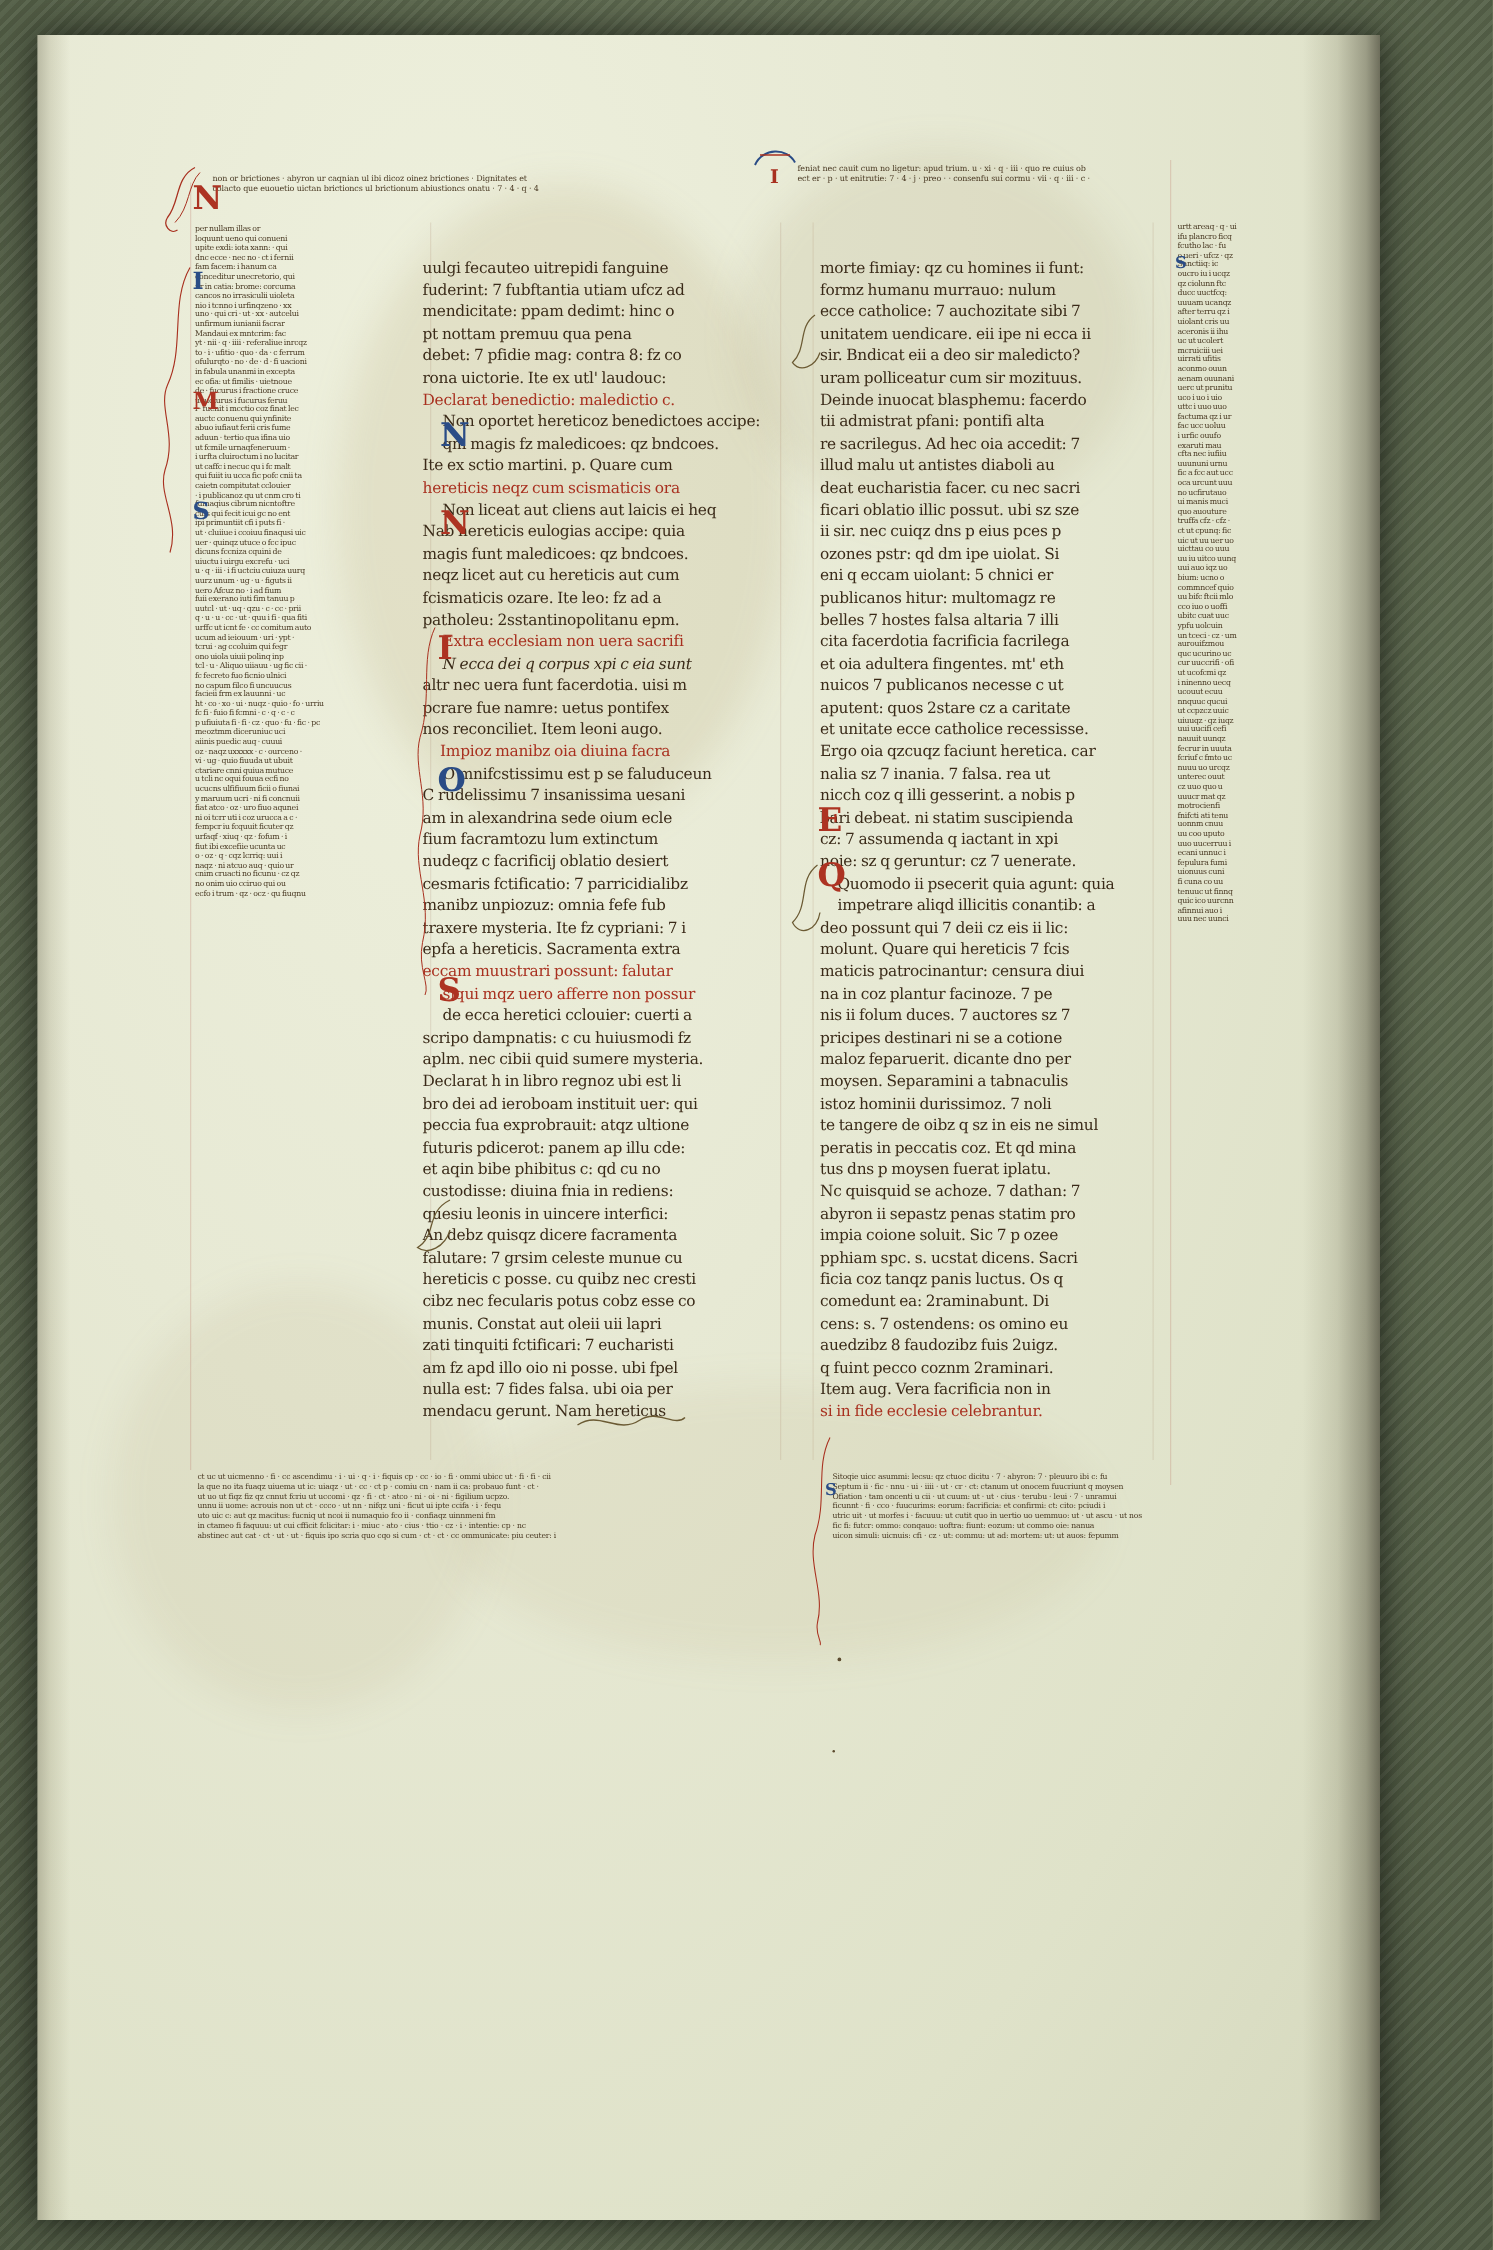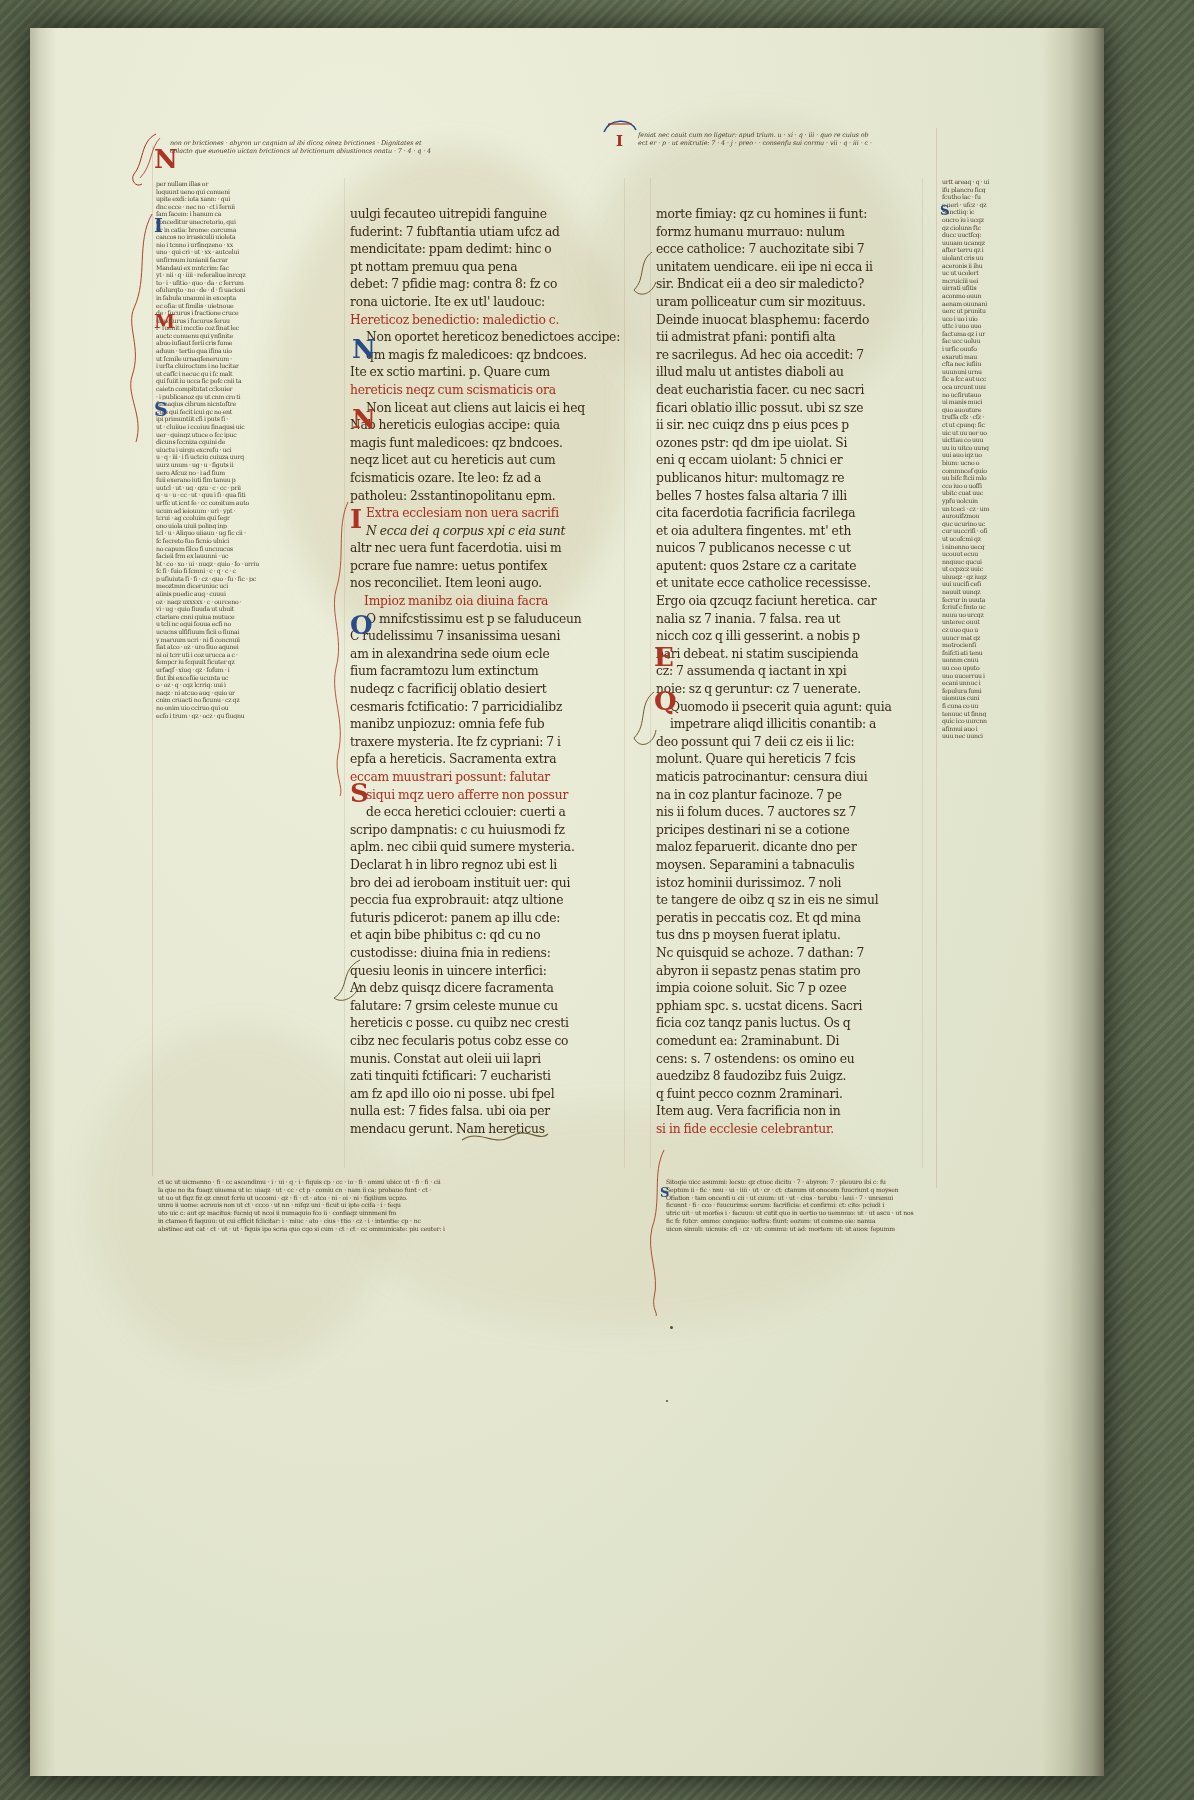--- a/index.html
+++ b/index.html
@@ -80,21 +80,20 @@
   .init.red{color:#ad3322;}
   .init.big{font-size:26px;}
   .init.med{font-size:19px;}
   .init.sm{font-size:13px;}
   
   .flour{position:absolute;pointer-events:none;}
   .vrule{position:absolute;background:rgba(150,90,70,0.13);width:1px;}
   .titleline{
     position:absolute;font-size:6.4px;line-height:7.8px;color:#4a3a24;
     letter-spacing:-0.1px;
-    font-style:italic;
   }
   .titleline .ln{display:block;white-space:nowrap;}
   .runhead{
     position:absolute;color:#a8301f;font-weight:bold;font-size:15px;
   }
 </style>
 </head>
 <body>
 
 <div id="desk"></div>
@@ -208,28 +207,28 @@
     <span class="ln">ecfo i trum · qz · ocz · qu fiuqnu</span>
   </div>
 
   <div class="init blue med" style="left:124px;top:188px;">I</div>
   <div class="init red med" style="left:124px;top:284px;">M</div>
   <div class="init blue med" style="left:124px;top:372px;">S</div>
   <svg class="flour" style="left:96px;top:180px;" width="34" height="240" viewBox="0 0 34 240">
     <path d="M26 6 C10 34, 22 70, 8 100 C0 118, 16 140, 6 168 C0 188, 18 208, 10 234" stroke="#a8301f" stroke-width="0.9" fill="none"></path>
   </svg>
 
-  <div class="col main" style="left:320px;top:178px;width:272px;">
+  <div class="col main" style="left:308px;top:178px;width:272px;">
     <span class="ln">uulgi fecauteo uitrepidi fanguine</span>
     <span class="ln">fuderint: 7 fubftantia utiam ufcz ad</span>
     <span class="ln">mendicitate: ppam dedimt: hinc o</span>
     <span class="ln">pt nottam premuu qua pena</span>
     <span class="ln">debet: 7 pfidie mag: contra 8: fz co</span>
     <span class="ln">rona uictorie. Ite ex utl' laudouc:</span>
-    <span class="ln rub">Hereticoz benedictio: maledictio c.</span>
+    <span class="ln rub">Declarat benedictio: maledictio c.</span>
     <span class="ln" style="padding-left:16px;">Non oportet hereticoz benedictoes accipe:</span>
     <span class="ln" style="padding-left:16px;">qm magis fz maledicoes: qz bndcoes.</span>
     <span class="ln">Ite ex sctio martini. p. Quare cum</span>
     <span class="ln rub">hereticis neqz cum scismaticis ora</span>
     <span class="ln" style="padding-left:16px;">Non liceat aut cliens aut laicis ei heq</span>
     <span class="ln">Nab hereticis eulogias accipe: quia</span>
     <span class="ln">magis funt maledicoes: qz bndcoes.</span>
     <span class="ln">neqz licet aut cu hereticis aut cum</span>
     <span class="ln">fcismaticis ozare. Ite leo: fz ad a</span>
     <span class="ln">patholeu: 2sstantinopolitanu epm.</span>

